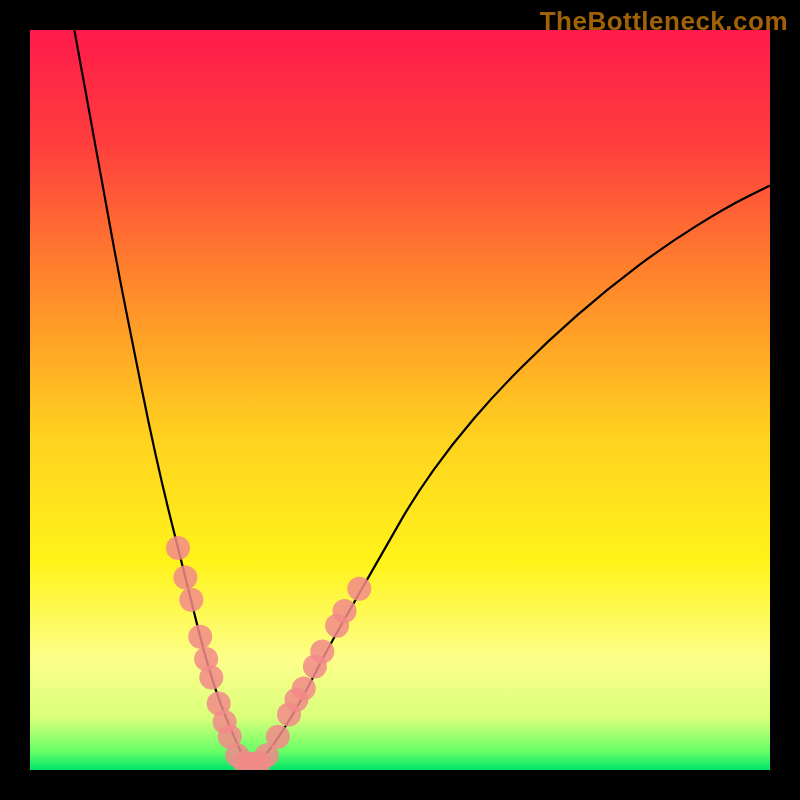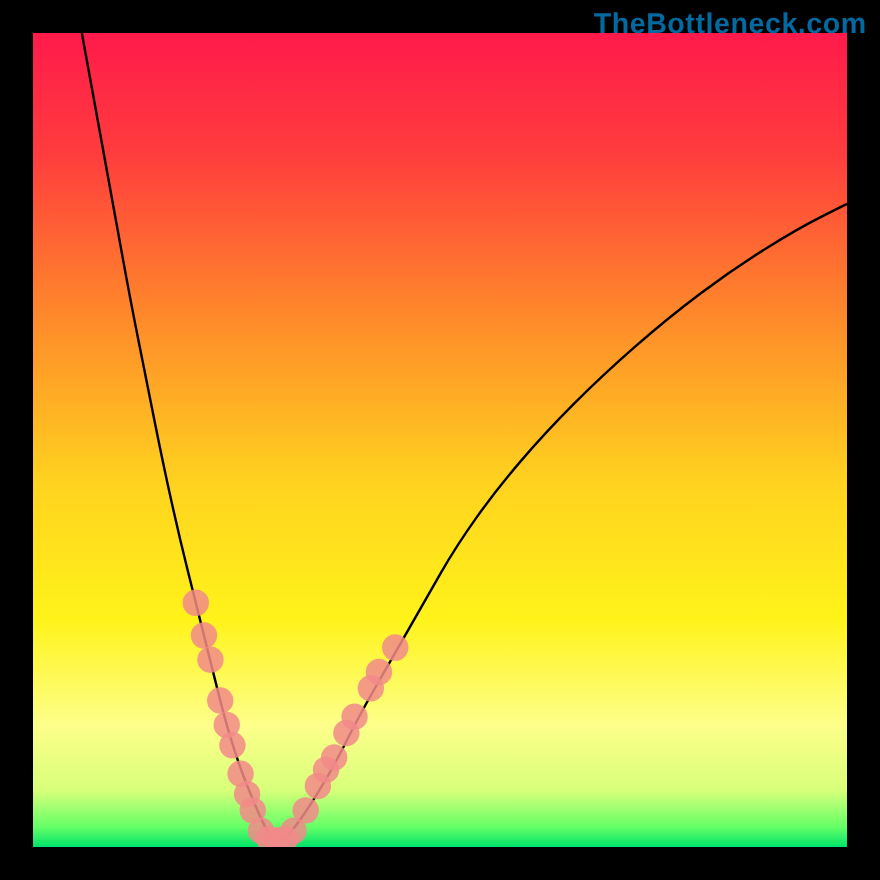--- a/index.html
+++ b/index.html
@@ -23,21 +23,21 @@
     position: absolute;
     left: 30px;
     top: 30px;
     width: 740px;
     height: 740px;
   }
   .watermark {
     position: absolute;
     top: 6px;
     right: 12px;
-    color: #0369a1;
+    color: #a16207;
     font-size: 26px;
     font-weight: 600;
     letter-spacing: 0.5px;
     user-select: none;
   }
   svg { display: block; }
 </style>
 </head>
 <body>
 

